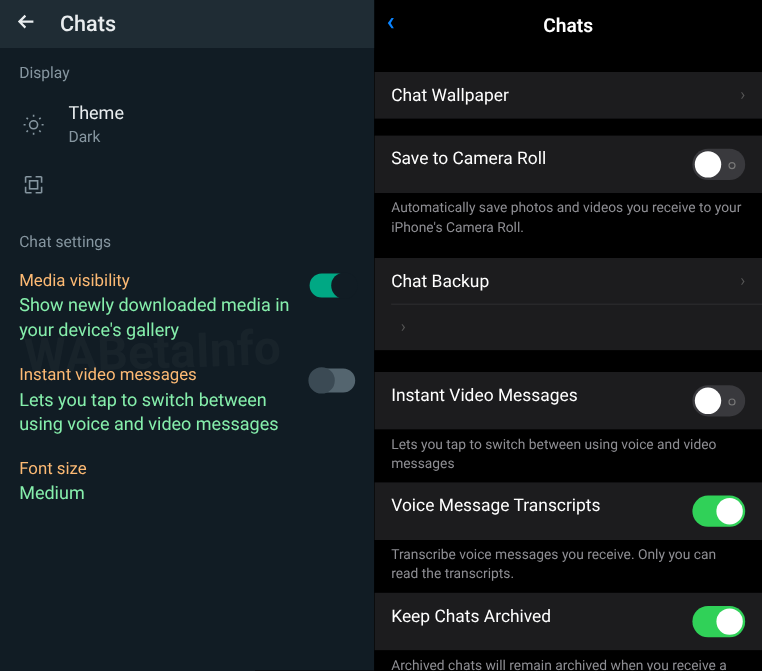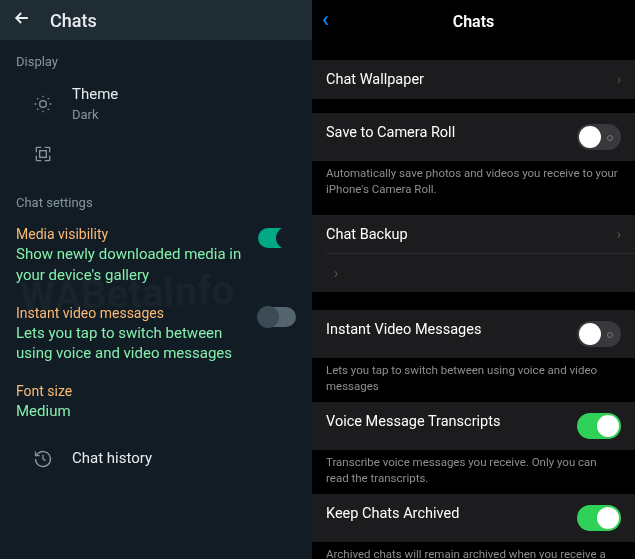--- a/index.html
+++ b/index.html
@@ -3,21 +3,21 @@
 <meta charset="utf-8">
 <style>
   * { box-sizing: border-box; margin: 0; padding: 0; }
   html, body { width: 635px; height: 559px; overflow: hidden; font-family: -apple-system, "Segoe UI", Roboto, sans-serif; }
   body { display: flex; background: #000; }
 
   
   .left { width: 312px; height: 559px; background: #111c24; color: #e9edef; display: flex; flex-direction: column; }
   .l-header { height: 40px; background: #1f2c34; display: flex; align-items: center; padding: 0 12px; gap: 18px; font-size: 18px; font-weight: 500; }
   .l-section-label { font-size: 13px; color: #8696a0; padding: 14px 16px 6px; }
-  .l-row { display: flex; align-items: center; padding: 10px 32px; gap: 18px; }
+  .l-row { display: flex; align-items: center; padding: 10px 17px; gap: 18px; }
   .l-row .icon { width: 22px; height: 22px; flex: 0 0 22px; color: #8696a0; display:flex; align-items:center; justify-content:center;}
   .l-row .txt { flex: 1; }
   .l-row .ttl { font-size: 15px; color: #e9edef; line-height: 1.3; }
   .l-row .sub { font-size: 13px; color: #8696a0; line-height: 1.3; margin-top: 2px; }
   .l-setting { padding: 10px 16px; display:flex; align-items:flex-start; gap: 10px; }
   .l-setting .txt { flex:1; }
   .l-setting .ttl { font-size: 14px; color:#fdba74; }
   .l-setting .sub { font-size: 15px; color:#86efac; margin-top:2px; line-height:1.35;}
   .pad-top { margin-top: 6px; }
 
@@ -120,32 +120,20 @@
       </div>
   </div>
 
   <div class="l-setting">
     <div class="txt">
       <div class="ttl">Font size</div>
       <div class="sub">Medium</div>
     </div>
   </div>
 
-  <div class="l-row pad-top">
-    <span class="icon">
-      <svg width="20" height="20" viewBox="0 0 24 24" fill="none" stroke="currentColor" stroke-width="1.6">
-          <path d="M3 12a9 9 0 1 0 2.64-6.36L3 8"></path>
-          <path d="M3 3v5h5"></path>
-          <path d="M12 7v5l3 2"></path>
-        </svg>
-    </span>
-    <div class="txt">
-      <div class="ttl">Chat history</div>
-    </div>
-  </div>
 
   <div class="watermark" style="left:20px; top:270px;">WABetaInfo</div>
 </div>
 
 <div class="right">
   <div class="r-header">
     <span class="r-back">‹</span>
     <span>Chats</span>
   </div>
 

